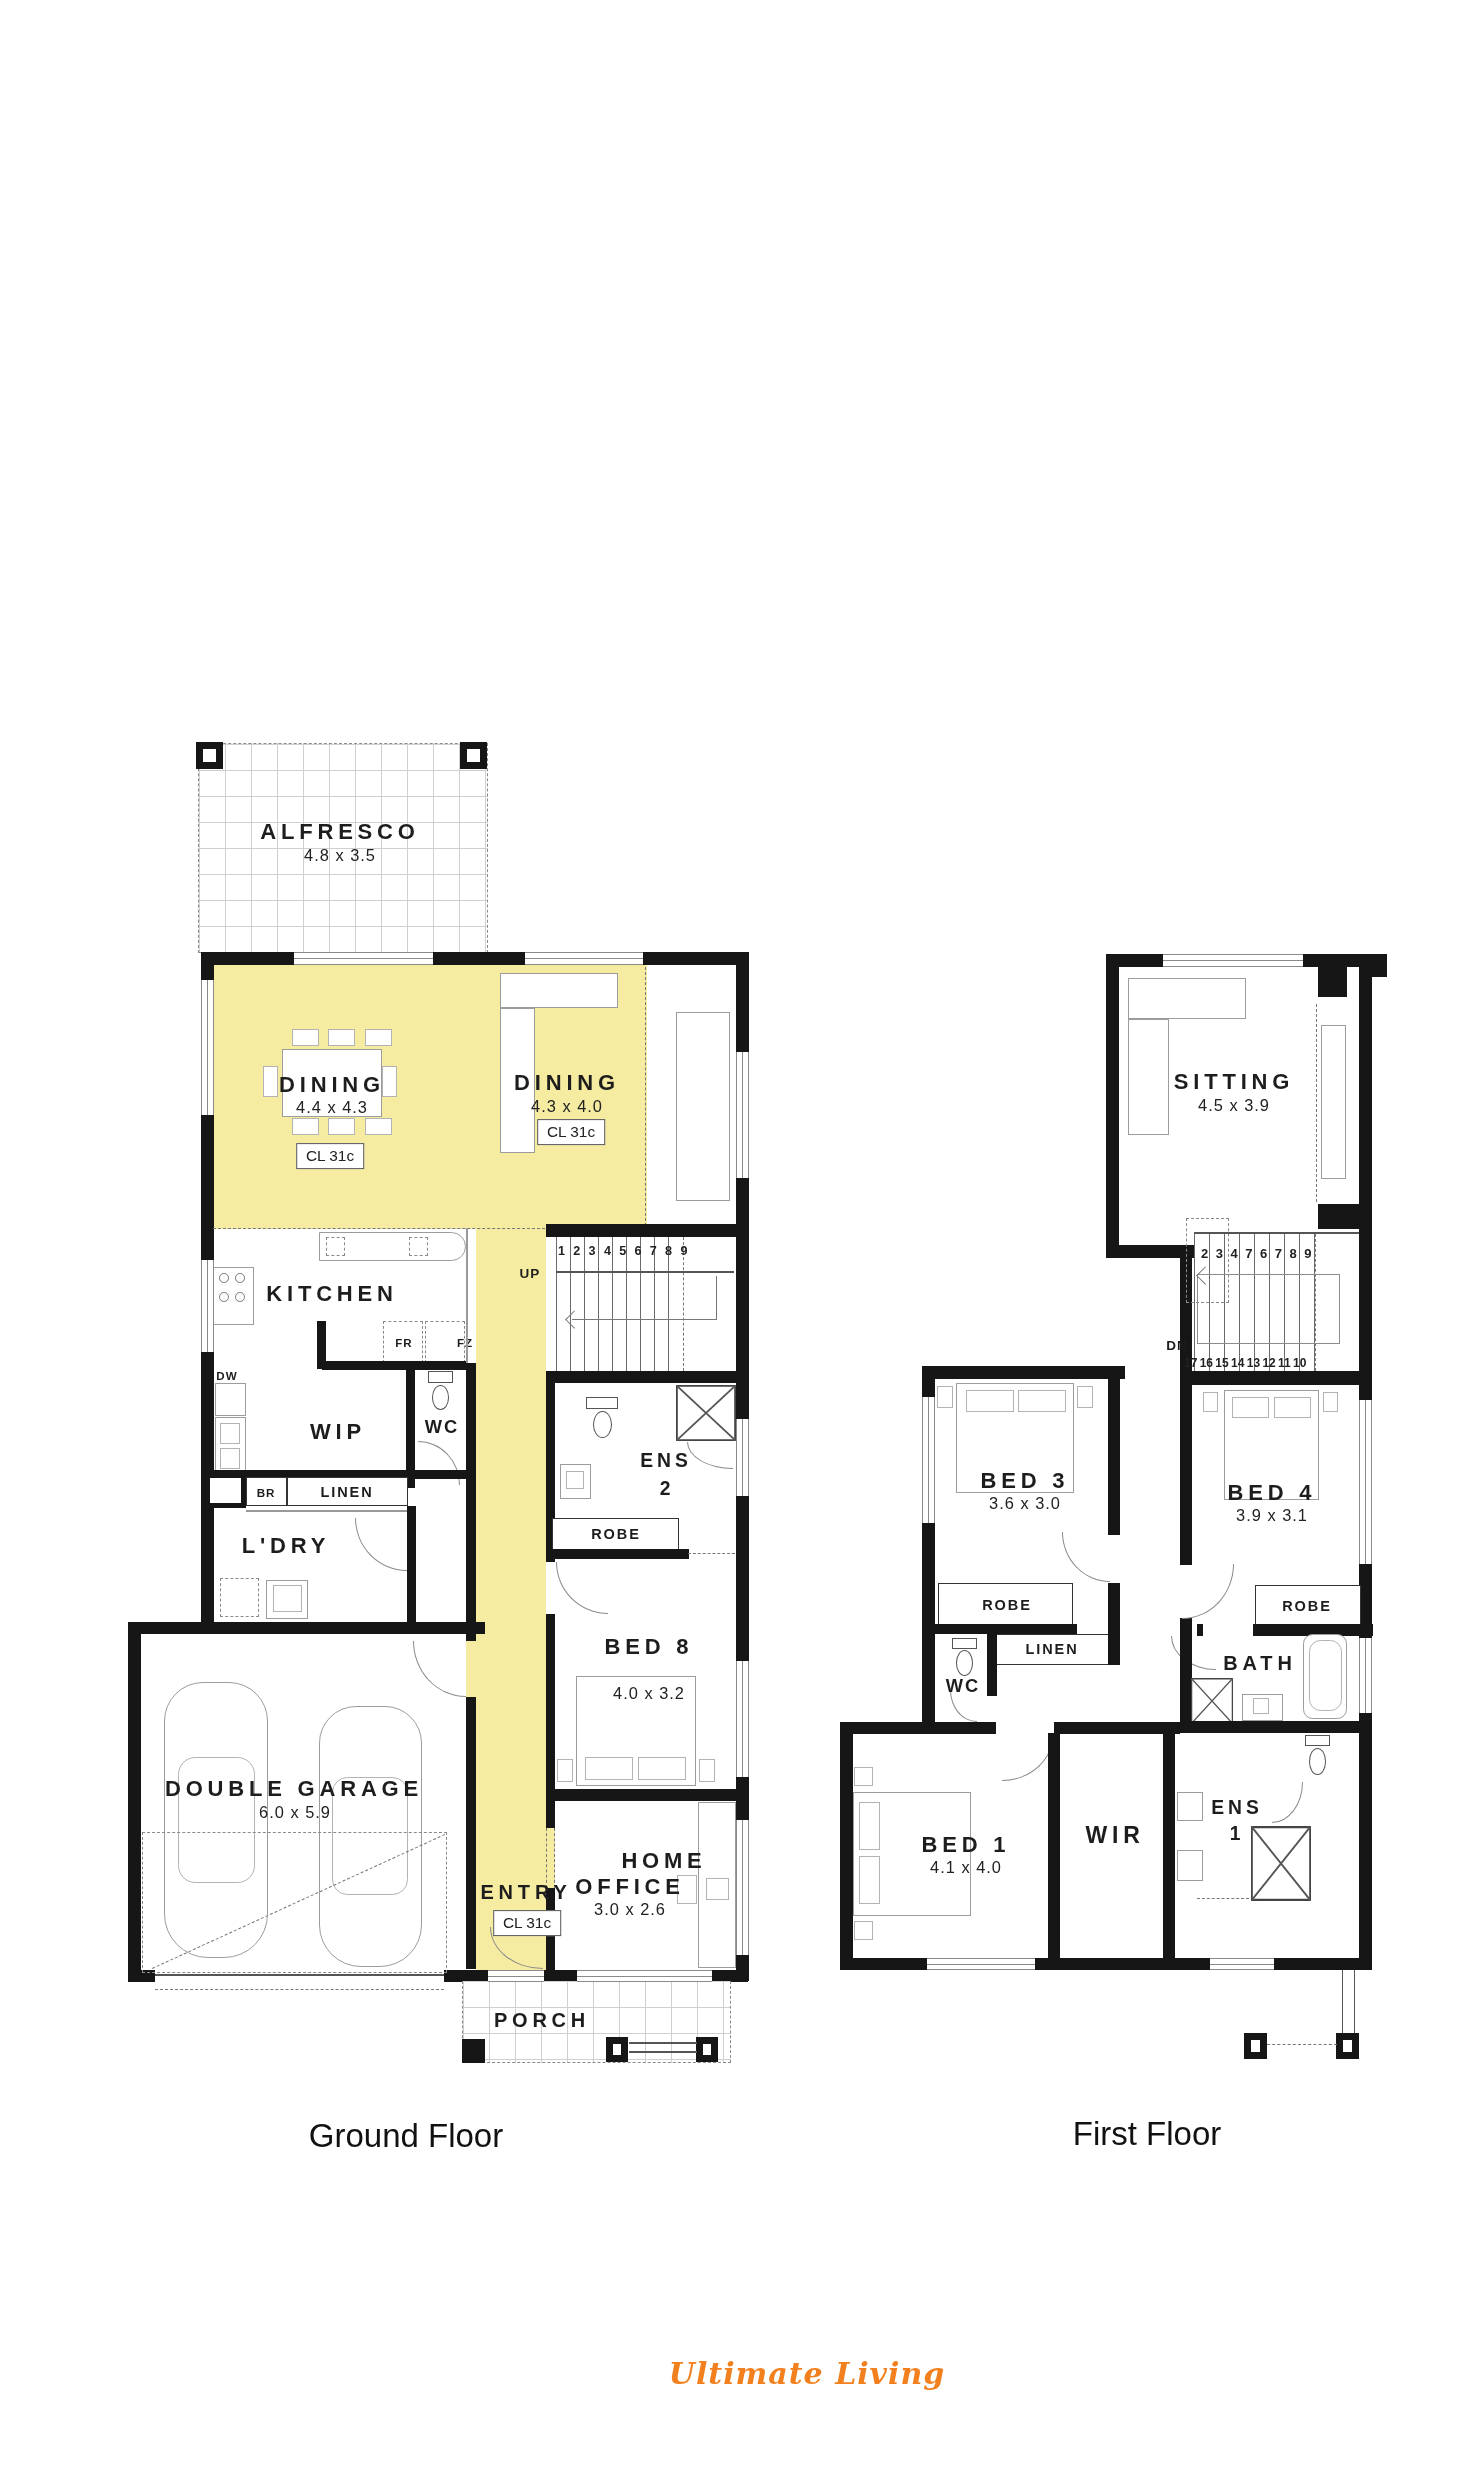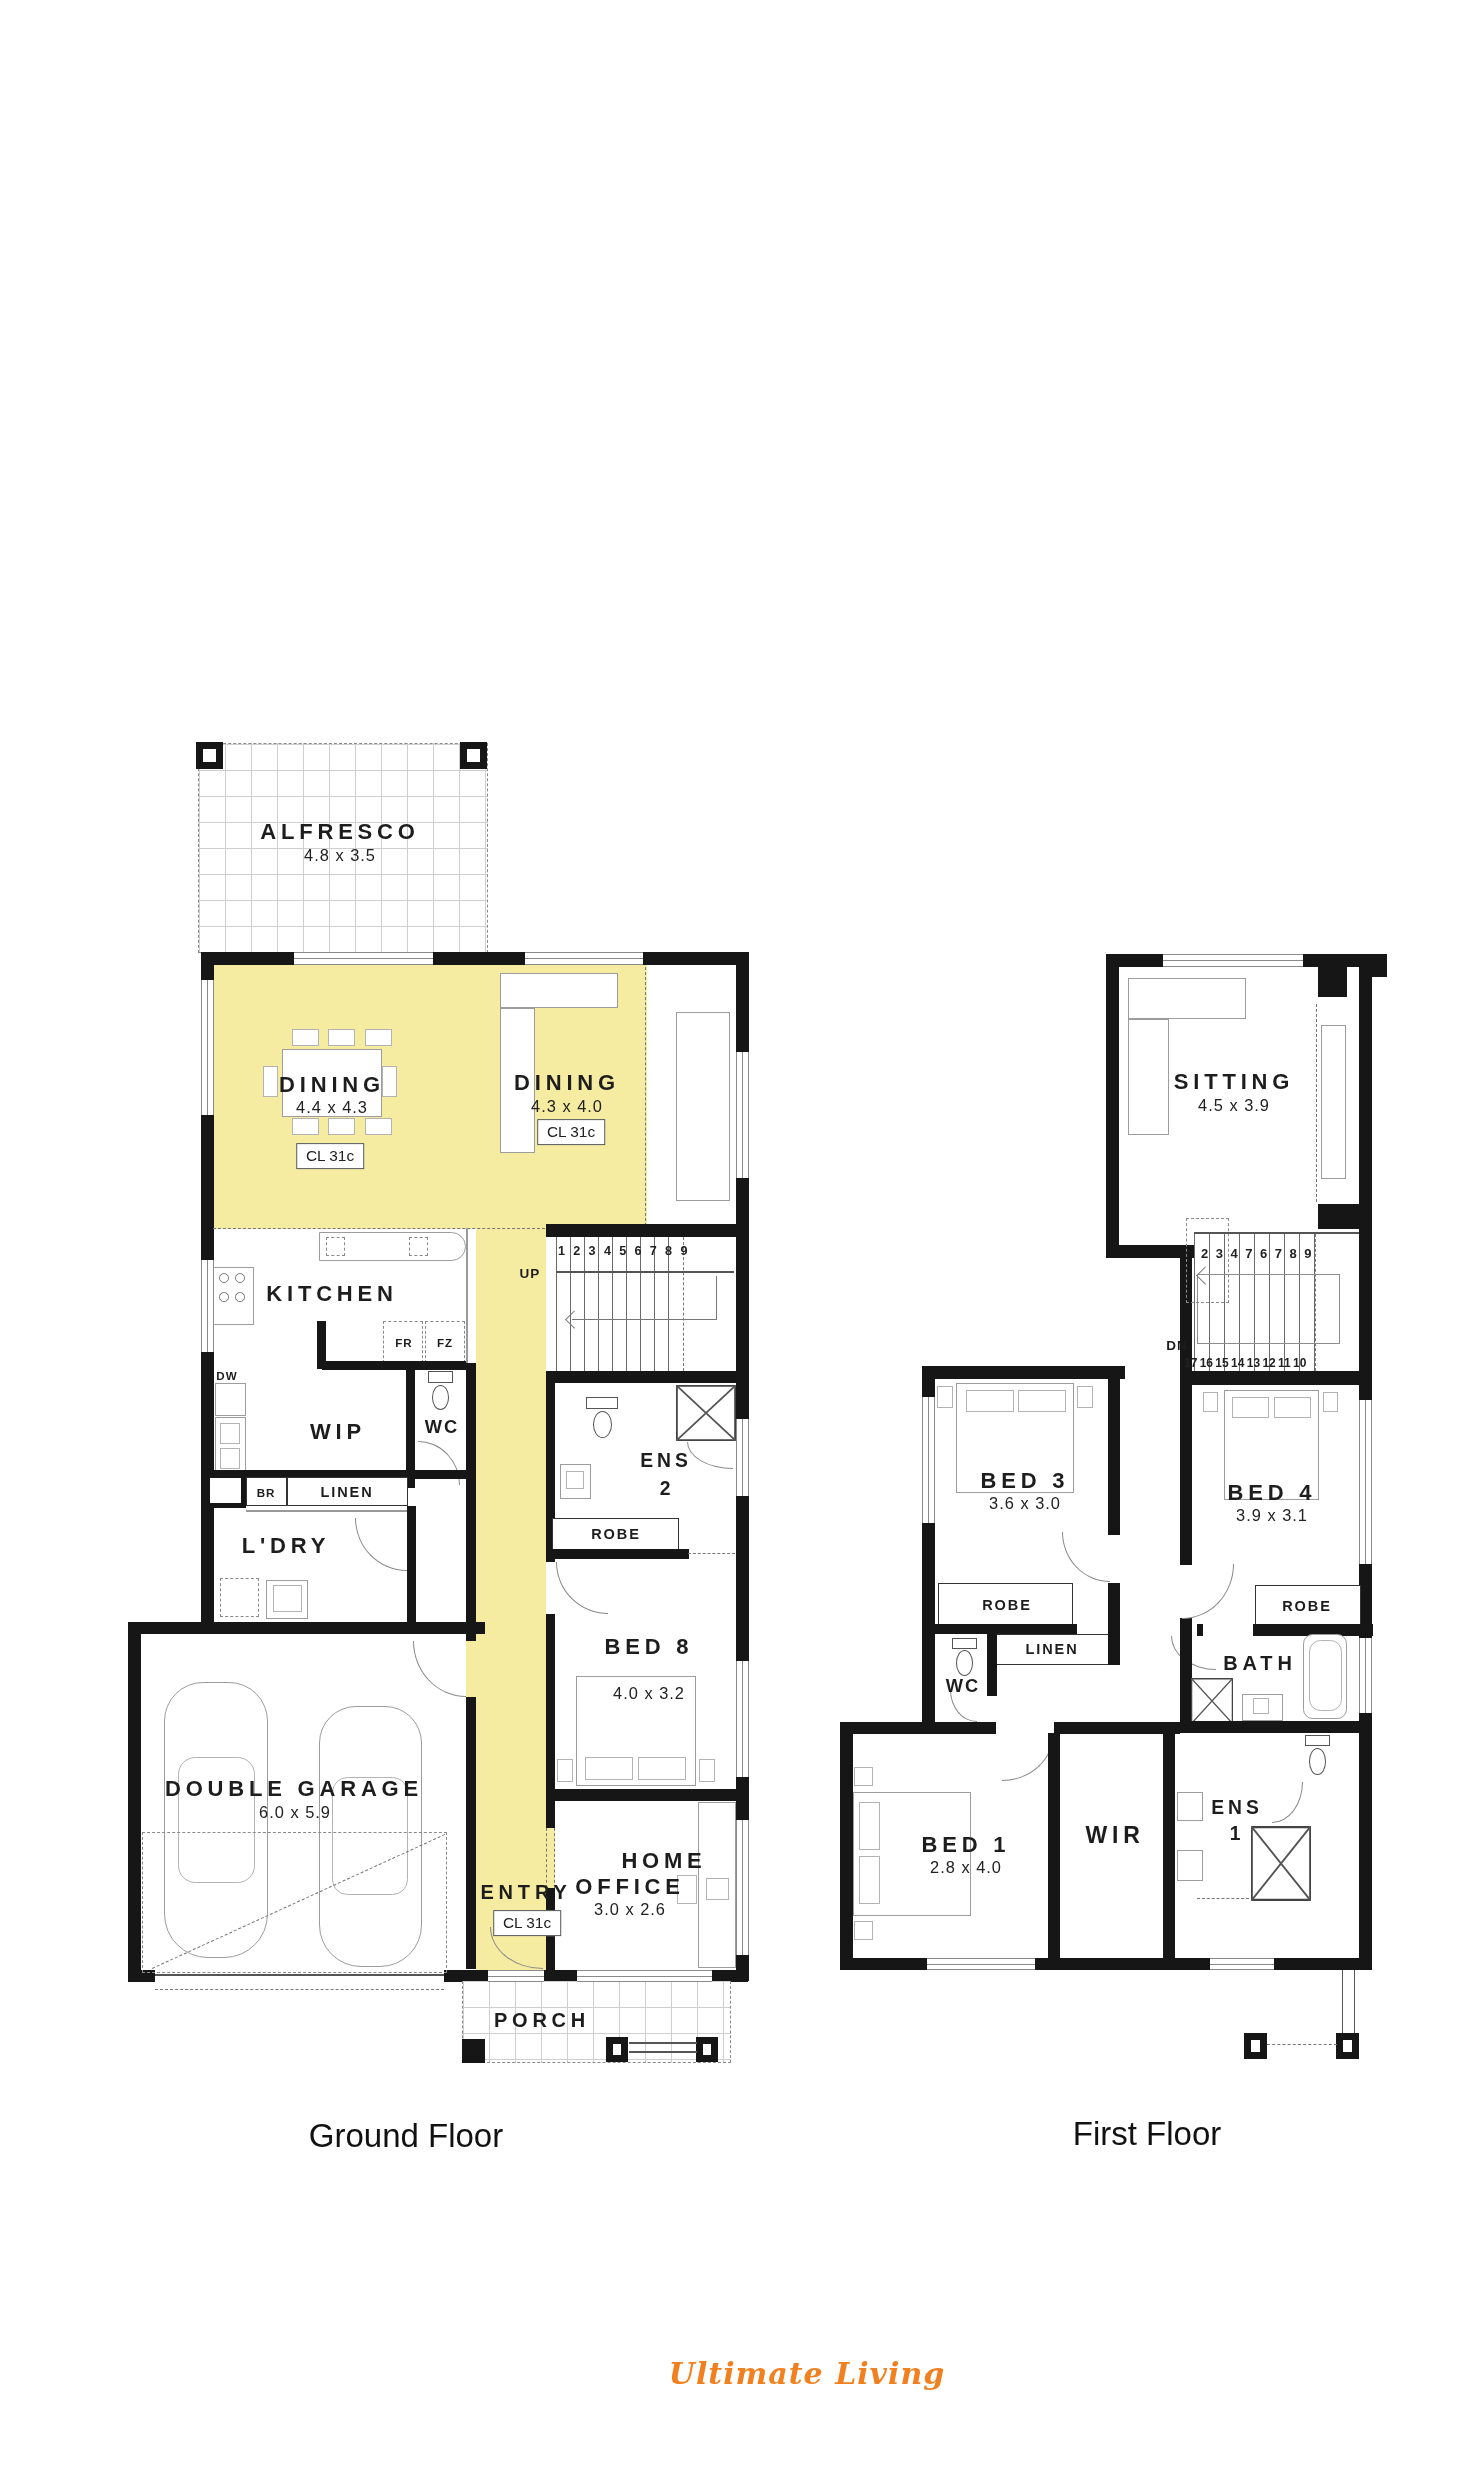--- a/index.html
+++ b/index.html
@@ -107,21 +107,21 @@
   <div class="a dashbox" style="left:409px;top:1237px;width:19.3px;height:19.3px;border-width:1.4px"></div>
   <div class="a furn" style="left:213px;top:1267px;width:41px;height:58px"></div>
   <div class="a burner" style="left:219px;top:1273px"></div>
   <div class="a burner" style="left:235px;top:1273px"></div>
   <div class="a burner" style="left:219px;top:1292px"></div>
   <div class="a burner" style="left:235px;top:1292px"></div>
   <div class="a lab z5" style="left:332px;top:1294px">KITCHEN</div>
   <div class="a dashbox" style="left:383px;top:1321px;width:40px;height:42px;border-width:1.4px"></div>
   <div class="a lab3" style="left:404px;top:1342px">FR</div>
   <div class="a dashbox" style="left:425px;top:1321px;width:40px;height:42px;border-width:1.4px"></div>
-  <div class="a lab3" style="left:445px;top:1342px">FZ</div>
+  <div class="a lab3" style="left:465px;top:1342px">FZ</div>
   <div class="a lab3" style="left:227px;top:1375px">DW</div>
   <div class="a furn" style="left:215px;top:1383px;width:31px;height:33px"></div>
   <div class="a furn" style="left:215px;top:1417px;width:31px;height:60px"></div>
   <div class="a furn2" style="left:220px;top:1423px;width:20px;height:21px"></div>
   <div class="a furn2" style="left:220px;top:1448px;width:20px;height:21px"></div>
 
   <div class="a wall" style="left:317px;top:1321px;width:8.7px;height:48px"></div>
   <div class="a wall" style="left:322px;top:1361px;width:145px;height:8.7px"></div>
   <div class="a wall" style="left:406px;top:1361px;width:8.7px;height:127px"></div>
   <div class="a lab z5" style="left:338px;top:1432px">WIP</div>
@@ -318,21 +318,21 @@
   <div class="a wall" style="left:1180px;top:1721px;width:192px;height:11.6px"></div>
 
   <div class="a wall" style="left:1048px;top:1733px;width:11.6px;height:237px"></div>
   <div class="a wall" style="left:1163px;top:1733px;width:11.6px;height:237px"></div>
   <div class="a furn" style="left:853px;top:1792px;width:118px;height:124px"></div>
   <div class="a furn2" style="left:859px;top:1802px;width:21px;height:48px"></div>
   <div class="a furn2" style="left:859px;top:1856px;width:21px;height:48px"></div>
   <div class="a furn2" style="left:854px;top:1767px;width:19.3px;height:19.3px"></div>
   <div class="a furn2" style="left:854px;top:1921px;width:19.3px;height:19.3px"></div>
   <div class="a lab z5" style="left:966px;top:1845px">BED 1</div>
-  <div class="a dims z5" style="left:966px;top:1867px">2.8 x 4.0</div>
+  <div class="a dims z5" style="left:966px;top:1867px">4.1 x 4.0</div>
   <div class="a lab z5" style="left:1115px;top:1835px;font-size:23px">WIR</div>
   <div class="a furn" style="left:1177px;top:1792px;width:26px;height:29px"></div>
   <div class="a furn" style="left:1177px;top:1850px;width:26px;height:31px"></div>
   <div class="a toiletc" style="left:1305px;top:1735px;width:25px;height:10.6px"></div>
   <div class="a toiletb" style="left:1309px;top:1748px;width:17.4px;height:27px"></div>
   <div class="a lab2 z5" style="left:1237px;top:1808px;font-size:19.3px;letter-spacing:3.9px">ENS</div>
   <div class="a lab2 z5" style="left:1236px;top:1834px;font-size:19.3px">1</div>
   <div class="a arcbr" style="left:1272px;top:1782px;width:31px;height:41px"></div>
   <div class="a" style="left:1251px;top:1826px;width:60px;height:75px">
     <svg viewBox="0 0 10 10" preserveAspectRatio="none" style="display:block;width:100%;height:100%">

